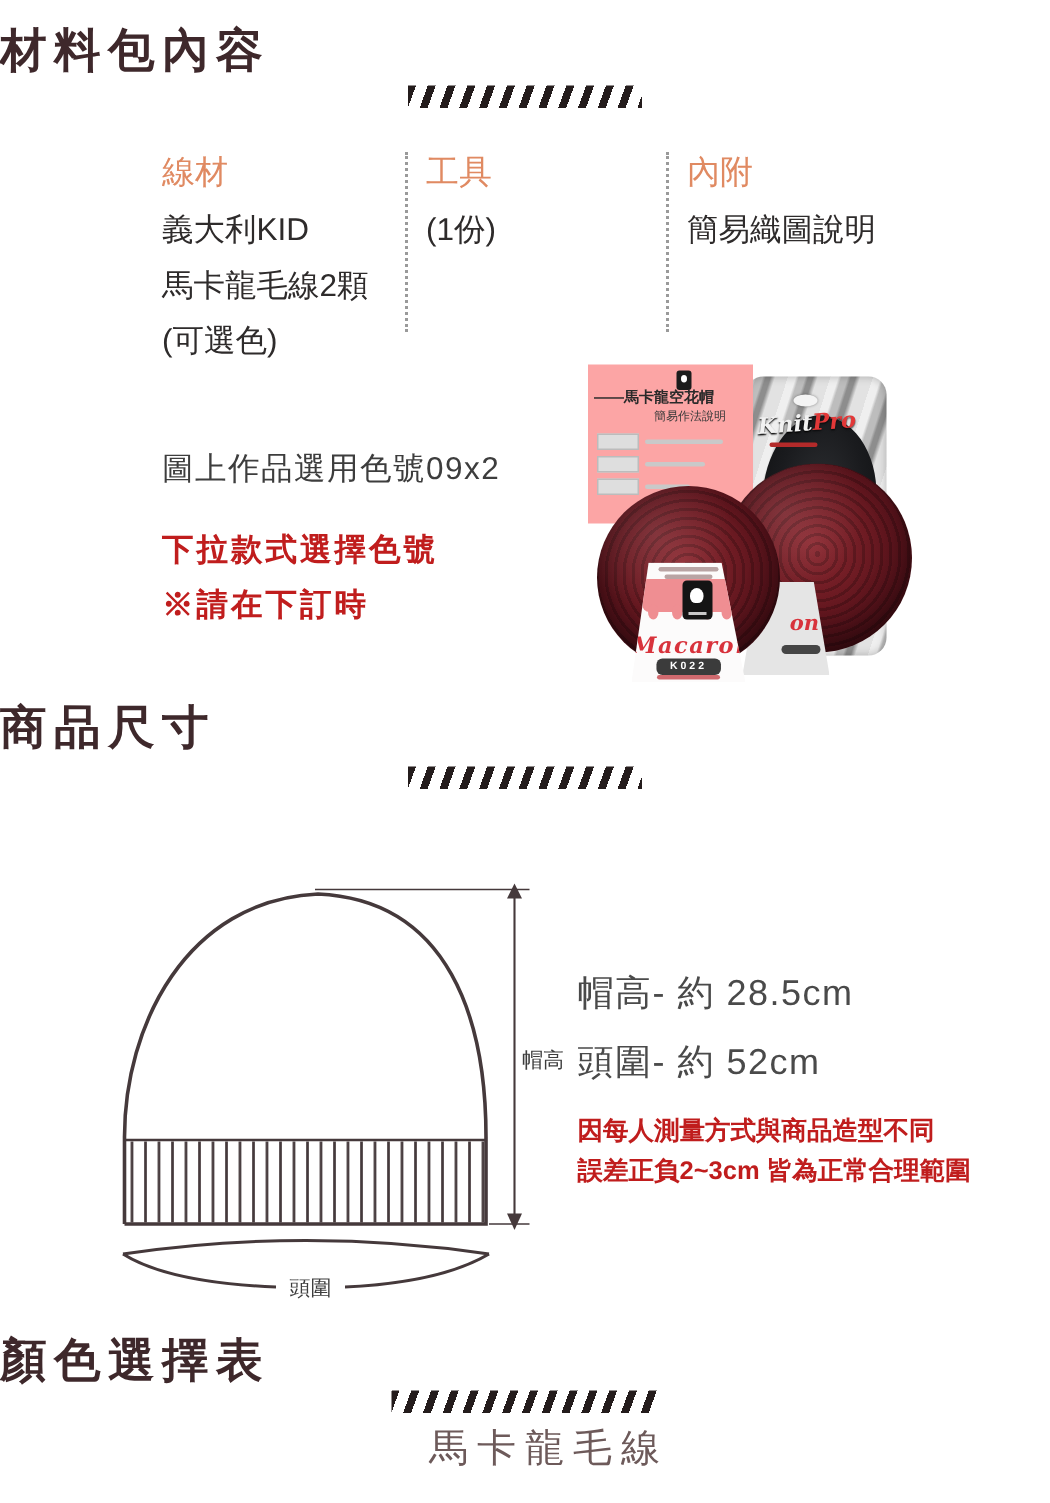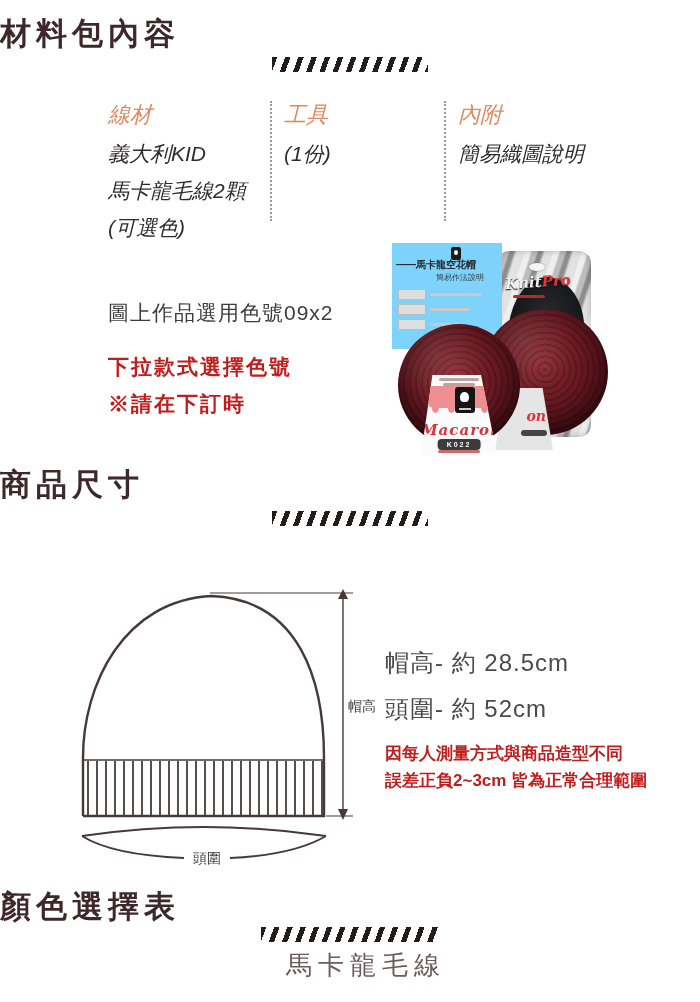--- a/index.html
+++ b/index.html
@@ -8,33 +8,33 @@
 
   
   .sec-title{position:absolute;left:0;width:700px;
              font-family:"Liberation Serif",serif;font-weight:700;font-size:31px;
              color:#3e282b;letter-spacing:5px;}
   .hatch{position:absolute;height:15px;
          background:repeating-linear-gradient(110deg,#241c1c 0 5px,transparent 5px 12.4px);}
 
   
   .kit-cols{position:absolute;left:108px;top:101px;display:flex;color:#2e2b2b;font-size:21px;}
-  .kit-col{line-height:37px;font-style:italic;}
+  .kit-col{line-height:37px;}
   .kit-col .hdr{color:#e08a62;font-size:22px;line-height:28px;margin-bottom:6px;}
   .kit-div{border-left:2px dotted #9a9a9a;height:120px;margin:0 12px;}
   .c1{width:150px}.c2{width:148px}.c3{width:160px}
 
   
   .notes{position:absolute;left:108px;top:299px;}
   .note-g{font-size:21px;color:#3d3d3d;line-height:28px;margin-bottom:26px;letter-spacing:1px;}
   .note-r{font-size:21px;font-weight:700;color:#c01d1d;line-height:28px;margin-bottom:9px;letter-spacing:2px;}
 
   
   .photo{position:absolute;left:373px;top:238px;width:227px;height:220px;}
-  .sheet{position:absolute;left:19px;top:5px;width:110px;height:106px;background:#7dd3fc;z-index:3;}
+  .sheet{position:absolute;left:19px;top:5px;width:110px;height:106px;background:#fca5a5;z-index:3;}
   .sheet-logo{position:absolute;left:59px;top:4px;width:10px;height:13px;background:#1c1c1c;border-radius:2px;}
   .sheet-logo:after{content:"";position:absolute;left:3px;top:3px;width:4px;height:5px;background:#fff;border-radius:50%;}
   .sheet-title{position:absolute;left:4px;top:15px;width:170px;font-weight:700;font-size:10px;
                color:#2a2a2a;white-space:nowrap;z-index:4;}
   .sheet-sub{position:absolute;left:44px;top:29px;font-size:8px;color:#3a3a3a;white-space:nowrap;}
   .spec-row{position:absolute;left:6px;display:flex;align-items:center;gap:4px;}
   .spec-row.r1{top:46px}.spec-row.r2{top:61px}.spec-row.r3{top:76px}
   .spec-label{width:26px;height:9px;background:#dedede;border:1px solid #bcbcbc;}
   .spec-val{height:3px;background:#c9c9c9;border-radius:2px;}
   .r1 .spec-val{width:52px}.r2 .spec-val{width:40px}.r3 .spec-val{width:30px}

